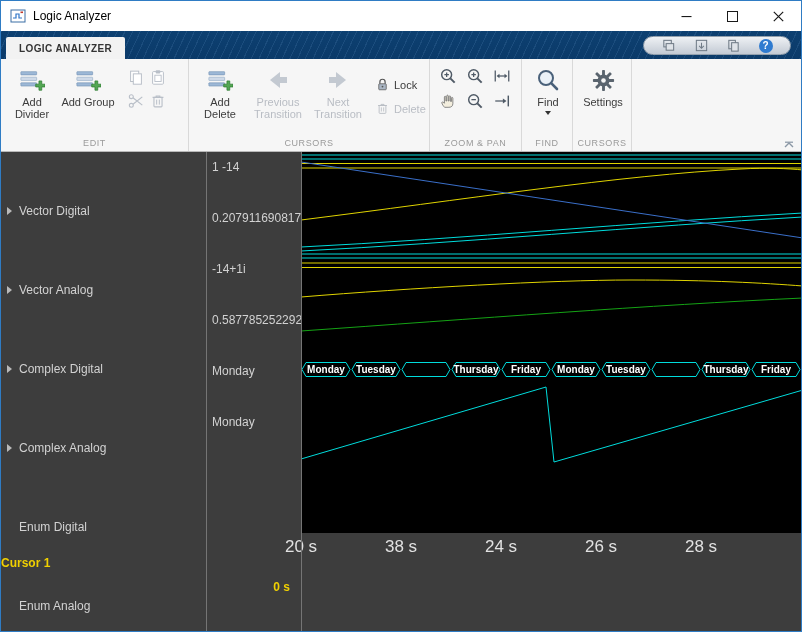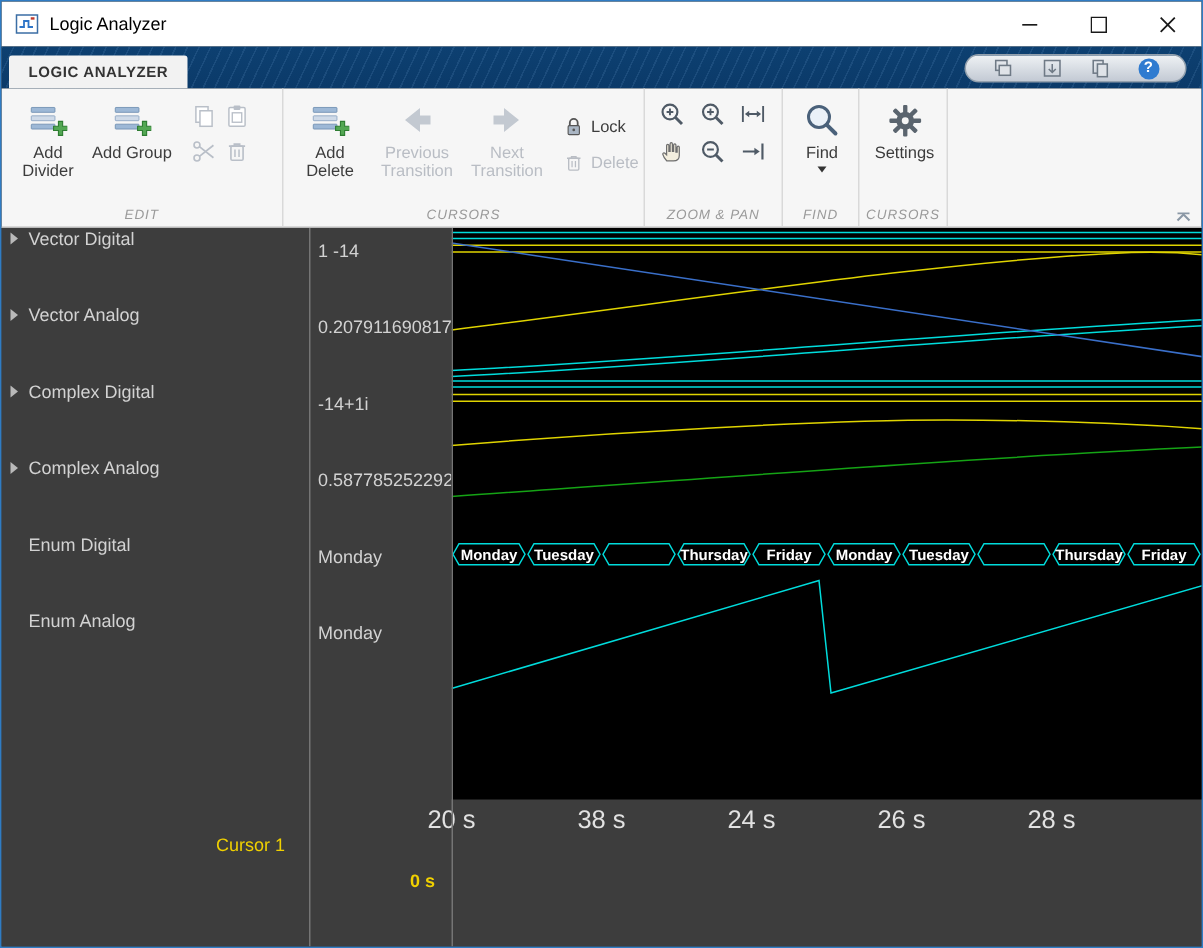--- a/index.html
+++ b/index.html
@@ -20,52 +20,52 @@
   .qat { position:absolute; right:10px; top:5px; height:19px; width:148px; border-radius:10px; background:linear-gradient(#eef1f4,#c3cad4); border:1px solid #93a0ad; display:flex; align-items:center; justify-content:space-evenly; z-index:2; }
   .qat-icon { display:flex; color:#6f7a86; }
   .help-circle { width:14px; height:14px; border-radius:50%; background:#2f7bd0; color:#fff; font-size:10px; font-weight:bold; display:flex; align-items:center; justify-content:center; }
 
   
   .toolbar { position:absolute; left:0; top:58px; width:100%; height:93px; background:#f6f6f6; display:flex; border-bottom:1px solid #b9b9b9; }
   .ts-section { display:flex; flex-direction:column; border-right:1px solid #d9d9d9; height:100%; position:relative; }
   .ts-section.filler { border-right:none; flex:1; }
   .ts-content { flex:1; display:flex; padding:4px 2px 0 4px; gap:2px; }
   .ts-content.centered { justify-content:center; }
-  .ts-label { height:15px; font-size:9px; color:#9a9a9a; text-align:center; letter-spacing:.6px; line-height:14px; white-space:nowrap;font-style:italic; }
+  .ts-label { height:15px; font-size:9px; color:#9a9a9a; text-align:center; letter-spacing:.6px; line-height:14px; white-space:nowrap; }
   .big-btn { width:54px; display:flex; flex-direction:column; align-items:center; padding-top:3px; gap:2px; }
   .big-btn.wide { width:58px; }
   .bicon { height:28px; display:flex; align-items:center; justify-content:center; }
   .blabel { font-size:11px; line-height:12px; color:#3c3c3c; text-align:center; }
   .disabled { color:#c3c9d1; }
   .disabled .blabel { color:#b9bdc4; }
   .mini-grid { display:grid; grid-template-columns:22px 22px; grid-auto-rows:24px; margin:2px 0 0 8px; }
   .mini-btn { display:flex; align-items:center; justify-content:center; color:#b9bfc8; }
   .stack { display:flex; flex-direction:column; padding-top:14px; gap:9px; margin-left:6px; width:52px;text-align:right; }
   .small-btn { display:flex; align-items:center; gap:4px; font-size:11px; color:#3c3c3c; white-space:nowrap; }
   .small-btn.disabled { color:#b9bdc4; }
   .zoom-grid { display:grid; grid-template-columns:repeat(3,26px); grid-auto-rows:24px; padding:5px 0 0 5px; gap:1px; }
   .zbtn { display:flex; align-items:center; justify-content:center; color:#4f5a66; }
   .drop-caret { width:0; height:0; border-left:3.5px solid transparent; border-right:3.5px solid transparent; border-top:4px solid #333; margin-top:1px; }
   .collapse-btn { position:absolute; right:6px; bottom:2px; color:#8a97a5; display:flex; }
 
   
   .main { position:absolute; left:0; top:151px; width:100%; height:479px; background:#3d3d3d; }
   .names-col { position:absolute; left:0; top:0; width:205px; height:100%; }
-  .sig-row { height:51px; display:flex; align-items:flex-start; padding:0 0 0 6px; color:#d2d2d2; font-size:12px; }
+  .sig-row { height:51px; display:flex; align-items:flex-start; padding:24px 0 0 6px; color:#d2d2d2; font-size:12px;margin-top:28px; }
   .tri { width:0; height:0; border-left:5px solid #b9b9b9; border-top:4px solid transparent; border-bottom:4px solid transparent; margin:3px 7px 0 0; flex:0 0 auto; }
   .tri.hide { visibility:hidden; }
   .values-col { position:absolute; left:205px; top:0; width:95px; height:100%; }
   .val-row { height:51px; padding:8px 4px 0 6px; color:#d2d2d2; font-size:12px; white-space:nowrap; overflow:hidden; }
   .wave { position:absolute; left:300px; top:0; width:502px; height:381px; background:#000; }
   .traces { position:absolute; left:0; top:0; width:100%; height:100%; }
   .bus-label { font-family:"Liberation Sans",sans-serif; font-size:10px; font-weight:bold; fill:#fff; stroke:none; text-anchor:middle; }
   .axis { position:absolute; left:300px; top:385px; width:502px; height:16px; }
   .axis-label { position:absolute; transform:translateX(-50%); font-size:17px; color:#e2e2e2; white-space:nowrap; }
   .sep { position:absolute; top:0; width:1px; height:100%; background:#757575; z-index:4; }
-  .cursor-name { position:absolute; left:0; top:404px; width:205px; text-align:right; padding-right:16px; color:#f0d000; font-weight:normal; font-size:12px; }
+  .cursor-name { position:absolute; left:0; top:404px; width:205px; padding-right:16px; color:#f0d000; font-weight:bold; font-size:12px; }
   .cursor-val { position:absolute; left:205px; top:404px; width:95px; text-align:right; padding-right:11px; color:#f0d000; font-weight:bold; font-size:12px;margin-top:24px; }
 </style>
 </head>
 <body>
 
 <svg style="position:absolute;width:0;height:0" aria-hidden="true">
 <defs>
   <symbol id="sym-addlist" viewBox="0 0 28 28">
     <rect x="2" y="5" width="17" height="3.5" rx="0.5" fill="#9db8d6" stroke="#6b8cb0" stroke-width="0.6"></rect>
     <rect x="2" y="11" width="17" height="3.5" rx="0.5" fill="#cfdae8" stroke="#8aa4c2" stroke-width="0.6"></rect>

